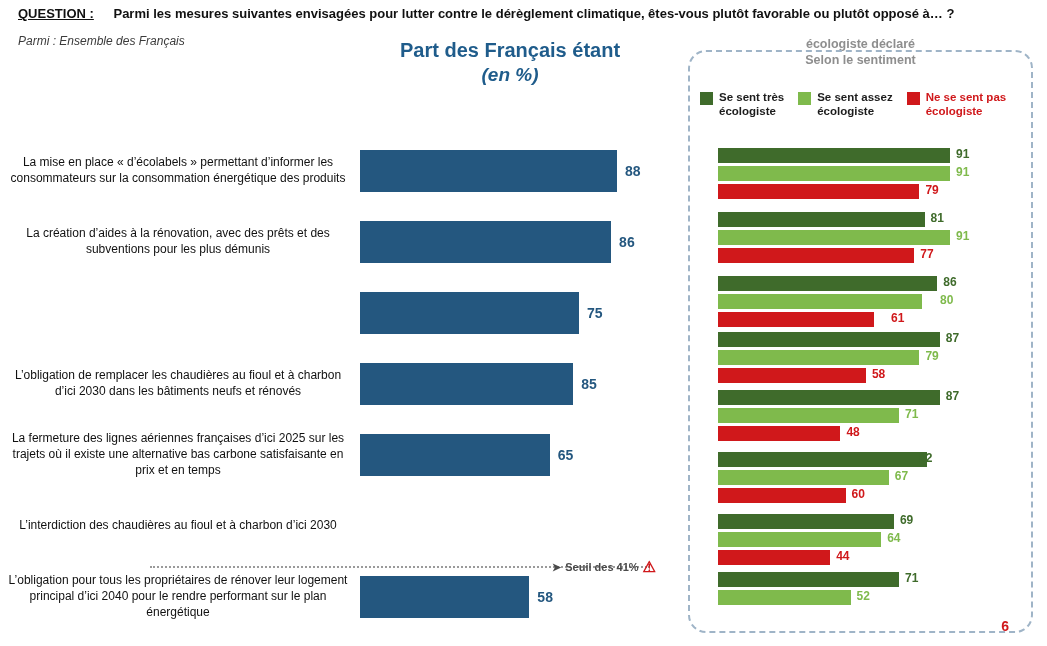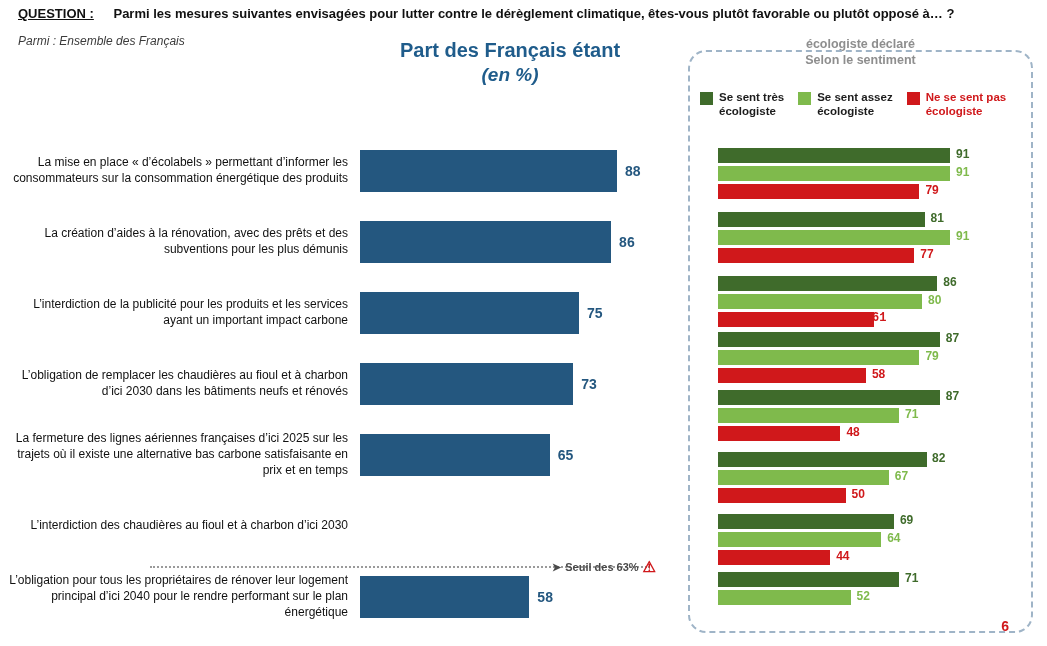--- a/index.html
+++ b/index.html
@@ -42,21 +42,21 @@
     position:absolute; left:700px; top:90px; width:330px;
     display:flex; gap:14px; align-items:center;
   }
   .legend-item{ display:flex; gap:6px; align-items:flex-start; }
   .legend-swatch{ width:13px;height:13px; margin-top:2px; flex:0 0 auto;}
   .legend-label{ font-size:11.5px; font-weight:bold; line-height:1.25; }
   
   .rows{ position:absolute; left:0; top:140px; width:1047px;}
   .row{ position:relative; height:62px; margin-bottom:9px; }
   .row-label{
-    position:absolute; left:8px; width:340px; text-align:right;
+    position:absolute; left:8px; width:340px; text-align:center;
     font-size:12px; color:#111; line-height:1.33;
     top:50%; transform:translateY(-50%);
   }
   .bar-area{ position:absolute; left:360px; top:0; width:300px; height:100%; }
   .main-bar{
     position:absolute; top:50%; transform:translateY(-50%);
     height:42px; background:#24577f;
   }
   .main-val{
     position:absolute; top:50%; transform:translateY(-50%);
@@ -140,31 +140,30 @@
       </div>
     </div>
     <div class="row">
       <div class="row-label">La création d’aides à la rénovation, avec des prêts et des subventions pour les plus démunis</div>
       <div class="bar-area">
         <div class="main-bar" style="width: 251.12px; background: rgb(36, 87, 127);"></div>
         <div class="main-val" style="left: 259.12px;">86</div>
       </div>
     </div>
     <div class="row">
-      <div class="row-label">L’interdiction de la publicité pour les produits et les services ayant un important impact carbone</div>
       <div class="bar-area">
         <div class="main-bar" style="width: 219px; background: rgb(36, 87, 127);"></div>
         <div class="main-val" style="left: 227px;">75</div>
       </div>
     </div>
     <div class="row">
       <div class="row-label">L’obligation de remplacer les chaudières au fioul et à charbon d’ici 2030 dans les bâtiments neufs et rénovés</div>
       <div class="bar-area">
         <div class="main-bar" style="width: 213.16px; background: rgb(36, 87, 127);"></div>
-        <div class="main-val" style="left: 221.16px;">73</div>
+        <div class="main-val" style="left: 221.16px;">85</div>
       </div>
     </div>
     <div class="row">
       <div class="row-label">La fermeture des lignes aériennes françaises d’ici 2025 sur les trajets où il existe une alternative bas carbone satisfaisante en prix et en temps</div>
       <div class="bar-area">
         <div class="main-bar" style="width: 189.8px; background: rgb(36, 87, 127);"></div>
         <div class="main-val" style="left: 197.8px;">65</div>
       </div>
     </div>
     <div class="row">
@@ -212,25 +211,25 @@
         <div class="mini-val" style="left: 202.35px; color: rgb(208, 24, 27);">77</div>
       </div>
     </div>
     <div class="right-group" style="top: 276px;">
       <div class="mini">
         <div class="mini-bar" style="width: 219.3px; background: rgb(63, 107, 43);"></div>
         <div class="mini-val" style="left: 225.3px; color: rgb(63, 107, 43);">86</div>
       </div>
       <div class="mini">
         <div class="mini-bar" style="width: 204px; background: rgb(127, 186, 76);"></div>
-        <div class="mini-val" style="left: 210px; color: rgb(127, 186, 76);">80</div>
+        <div class="mini-val" style="left: 222px; color: rgb(127, 186, 76);">80</div>
       </div>
       <div class="mini">
         <div class="mini-bar" style="width: 155.55px; background: rgb(208, 24, 27);"></div>
-        <div class="mini-val" style="left: 154px; color: rgb(208, 24, 27); font-family: Liberation Mono, monospace;">61</div>
+        <div class="mini-val" style="left: 173px; color: rgb(208, 24, 27);">61</div>
       </div>
     </div>
     <div class="right-group" style="top: 332px;">
       <div class="mini">
         <div class="mini-bar" style="width: 221.85px; background: rgb(63, 107, 43);"></div>
         <div class="mini-val" style="left: 227.85px; color: rgb(63, 107, 43);">87</div>
       </div>
       <div class="mini">
         <div class="mini-bar" style="width: 201.45px; background: rgb(127, 186, 76);"></div>
         <div class="mini-val" style="left: 207.45px; color: rgb(127, 186, 76);">79</div>
@@ -250,29 +249,29 @@
         <div class="mini-val" style="left: 187.05px; color: rgb(127, 186, 76);">71</div>
       </div>
       <div class="mini">
         <div class="mini-bar" style="width: 122.4px; background: rgb(208, 24, 27);"></div>
         <div class="mini-val" style="left: 128.4px; color: rgb(208, 24, 27);">48</div>
       </div>
     </div>
     <div class="right-group" style="top: 452px;">
       <div class="mini">
         <div class="mini-bar" style="width: 209.1px; background: rgb(63, 107, 43);"></div>
-        <div class="mini-val" style="left: 214px; color: rgb(63, 107, 43);">82</div>
+        <div class="mini-val" style="left: 201px; color: rgb(63, 107, 43);">82</div>
       </div>
       <div class="mini">
         <div class="mini-bar" style="width: 170.85px; background: rgb(127, 186, 76);"></div>
         <div class="mini-val" style="left: 176.85px; color: rgb(127, 186, 76);">67</div>
       </div>
       <div class="mini">
         <div class="mini-bar" style="width: 127.5px; background: rgb(208, 24, 27);"></div>
-        <div class="mini-val" style="left: 133.5px; color: rgb(208, 24, 27);">50</div>
+        <div class="mini-val" style="left: 133.5px; color: rgb(208, 24, 27);">60</div>
       </div>
     </div>
     <div class="right-group" style="top: 514px;">
       <div class="mini">
         <div class="mini-bar" style="width: 175.95px; background: rgb(63, 107, 43);"></div>
         <div class="mini-val" style="left: 181.95px; color: rgb(63, 107, 43);">69</div>
       </div>
       <div class="mini">
         <div class="mini-bar" style="width: 163.2px; background: rgb(127, 186, 76);"></div>
         <div class="mini-val" style="left: 169.2px; color: rgb(127, 186, 76);">64</div>
@@ -290,17 +289,17 @@
       <div class="mini">
         <div class="mini-bar" style="width: 132.6px; background: rgb(127, 186, 76);"></div>
         <div class="mini-val" style="left: 138.6px; color: rgb(127, 186, 76);">52</div>
       </div>
     </div>
   </div>
 
 <div class="threshold-line"></div>
 <div class="threshold-label">
   <span>➤</span>
-  <span>Seuil des 63%</span>
+  <span>Seuil des 41%</span>
   <span class="warn">⚠</span>
 </div>
 
 <div class="page-num">6</div>
 
 </body></html>

